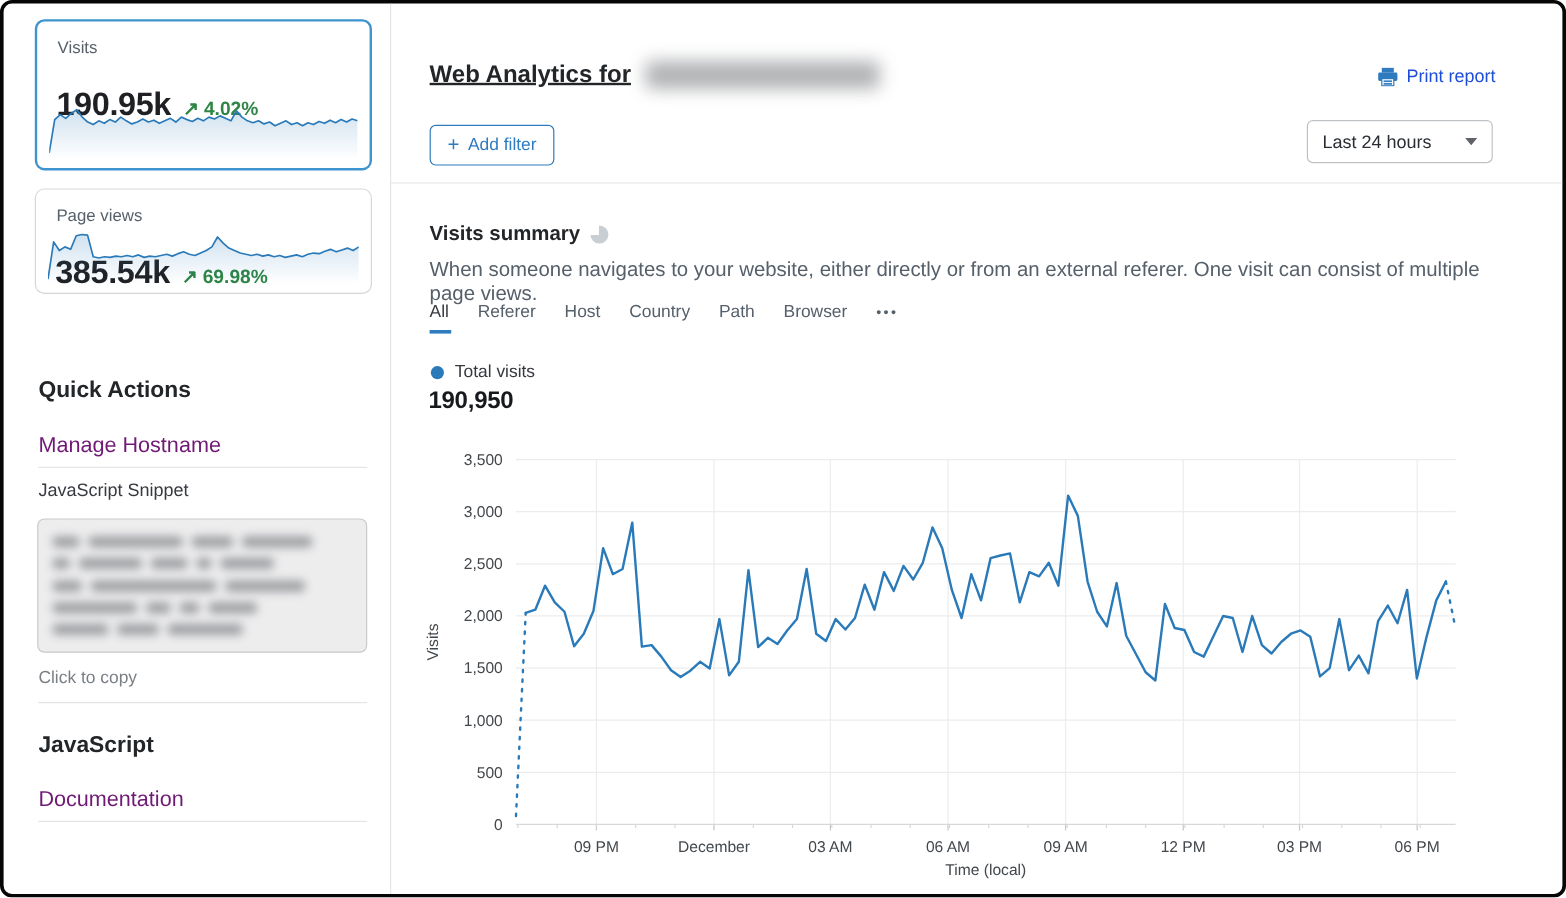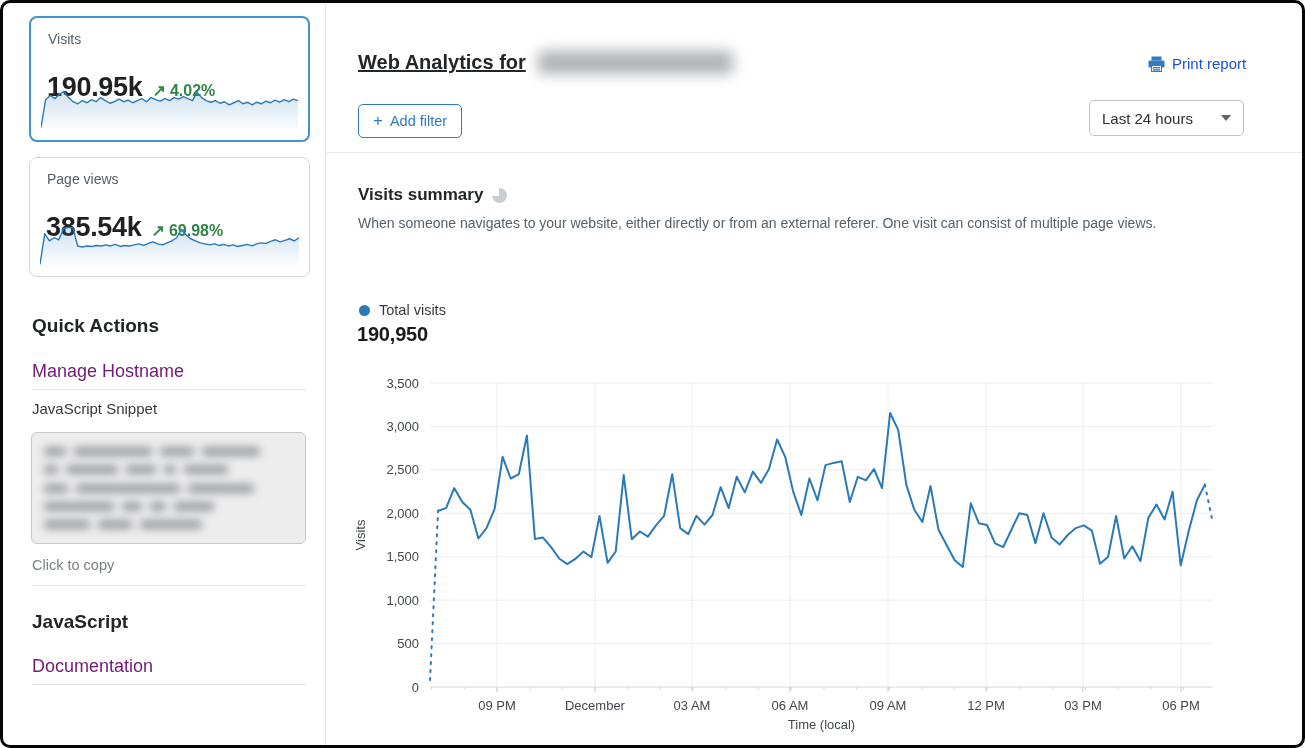--- a/index.html
+++ b/index.html
@@ -53,21 +53,21 @@
     position:absolute;left:1086px;top:97px;width:155px;height:36px;box-sizing:border-box;
     border:1px solid #bfc2c5;border-radius:5px;background:#fff;display:flex;align-items:center;
     padding:0 12px;font-size:15px;color:#2a2e33;cursor:pointer;justify-content:space-between;
   }
   .caret{width:0;height:0;border-left:5px solid transparent;border-right:5px solid transparent;border-top:6px solid #5f6368;}
 
   
   .summary-title{display:flex;align-items:center;gap:9px;}
   .summary-title h2{margin:0;font-size:17px;font-weight:700;color:#232629;}
   .pie-icon{width:15px;height:15px;border-radius:50%;background:conic-gradient(#c9ced2 0 75%, #ffffff 75% 100%);}
-  .desc{font-size:14px;color:#56606b;}
+  .desc{font-size:17px;color:#56606b;}
   .tabs{display:flex;align-items:center;gap:24px;}
   .tab{font-size:14.5px;color:#56606b;cursor:pointer;position:relative;padding-bottom:6px;}
   .tab.active{color:#36393f;}
   .tab.active::after{content:"";position:absolute;left:0;right:-2px;bottom:-4px;height:3px;background:#2f7bbf;}
   .tab-more{font-size:12px;letter-spacing:2px;color:#56606b;cursor:pointer;padding-bottom:6px;}
   .legend{display:flex;align-items:center;gap:9px;}
   .legend-dot{width:11px;height:11px;border-radius:50%;background:#2a7ab9;}
   .legend-label{font-size:14.5px;color:#36393f;}
   .total{font-size:20px;font-weight:700;color:#17191c;letter-spacing:-.2px;}
 </style>
@@ -92,21 +92,21 @@
               <stop offset="0" stop-color="#2a7ab9" stop-opacity="0.22"></stop>
               <stop offset="1" stop-color="#2a7ab9" stop-opacity="0"></stop>
             </linearGradient>
           </defs>
           <path d="M0,40 L0.00,36.06 L1.79,16.18 L3.57,13.24 L5.36,15.45 L7.14,12.50 L8.93,10.30 L10.71,14.71 L12.50,17.66 L14.29,19.13 L16.07,16.92 L17.86,18.39 L19.64,16.18 L21.43,17.66 L23.21,14.71 L25.00,16.92 L26.79,18.76 L28.57,17.66 L30.36,15.82 L32.14,17.66 L33.93,16.55 L35.71,18.39 L37.50,16.92 L39.29,15.45 L41.07,17.66 L42.86,14.71 L44.64,16.18 L46.43,17.29 L48.21,15.45 L50.00,16.92 L51.79,14.71 L53.57,15.82 L55.36,13.98 L57.14,15.45 L58.93,16.92 L60.71,11.03 L62.50,14.71 L64.29,16.92 L66.07,18.02 L67.86,16.92 L69.64,18.76 L71.43,17.66 L73.21,19.86 L75.00,18.39 L76.79,16.92 L78.57,19.13 L80.36,18.02 L82.14,19.86 L83.93,18.02 L85.71,19.13 L87.50,17.29 L89.29,18.39 L91.07,16.55 L92.86,18.02 L94.64,16.18 L96.43,17.66 L98.21,15.82 L100.00,16.92 L100,40 Z" fill="url(#sg0)"></path>
           <polyline points="0.00,36.06 1.79,16.18 3.57,13.24 5.36,15.45 7.14,12.50 8.93,10.30 10.71,14.71 12.50,17.66 14.29,19.13 16.07,16.92 17.86,18.39 19.64,16.18 21.43,17.66 23.21,14.71 25.00,16.92 26.79,18.76 28.57,17.66 30.36,15.82 32.14,17.66 33.93,16.55 35.71,18.39 37.50,16.92 39.29,15.45 41.07,17.66 42.86,14.71 44.64,16.18 46.43,17.29 48.21,15.45 50.00,16.92 51.79,14.71 53.57,15.82 55.36,13.98 57.14,15.45 58.93,16.92 60.71,11.03 62.50,14.71 64.29,16.92 66.07,18.02 67.86,16.92 69.64,18.76 71.43,17.66 73.21,19.86 75.00,18.39 76.79,16.92 78.57,19.13 80.36,18.02 82.14,19.86 83.93,18.02 85.71,19.13 87.50,17.29 89.29,18.39 91.07,16.55 92.86,18.02 94.64,16.18 96.43,17.66 98.21,15.82 100.00,16.92" fill="none" stroke="#2a7ab9" stroke-width="1.4" vector-effect="non-scaling-stroke" stroke-linejoin="round"></polyline>
         </svg>
       </div>
   </div>
 
-  <div class="metric-card" style="top:154px;height:120px;">
+  <div class="metric-card" style="top:154px;height:88px;">
     <div class="metric-label">Page views</div>
     <div class="metric-row">
       <span class="metric-value">385.54k</span>
       <span class="metric-delta">
         <span>↗</span>
         <span>69.98%</span>
       </span>
     </div>
     <div class="spark">
         <svg viewBox="0 0 100 40" preserveAspectRatio="none">
@@ -194,20 +194,29 @@
   </div>
 
   <div class="hline"></div>
 
   <div class="abs summary-title" style="left:355px;top:182px;">
     <h2>Visits summary</h2>
     <span class="pie-icon"></span>
   </div>
   <div class="abs desc" style="left:355px;top:212px;width:900px;">When someone navigates to your website, either directly or from an external referer. One visit can consist of multiple page views.</div>
 
+  <div class="abs tabs" style="left:355px;top:249px;">
+    <span class="tab active">All</span>
+    <span class="tab">Referer</span>
+    <span class="tab">Host</span>
+    <span class="tab">Country</span>
+    <span class="tab">Path</span>
+    <span class="tab">Browser</span>
+    <span class="tab-more">•••</span>
+  </div>
 
   <div class="abs legend" style="left:356px;top:299px;">
     <span class="legend-dot"></span>
     <span class="legend-label">Total visits</span>
   </div>
   <div class="abs total" style="left:354px;top:320px;">190,950</div>
 
   <svg id="main-chart" class="abs" style="left:340px;top:367px;" width="905" height="370" viewBox="0 0 905 370">
       <line x1="87" y1="317" x2="870" y2="317" stroke="#d8d8d8" stroke-width="1"></line>
       <text x="76" y="321.5" text-anchor="end" font-size="13" fill="#43484d" font-family="Liberation Sans,sans-serif">0</text>

